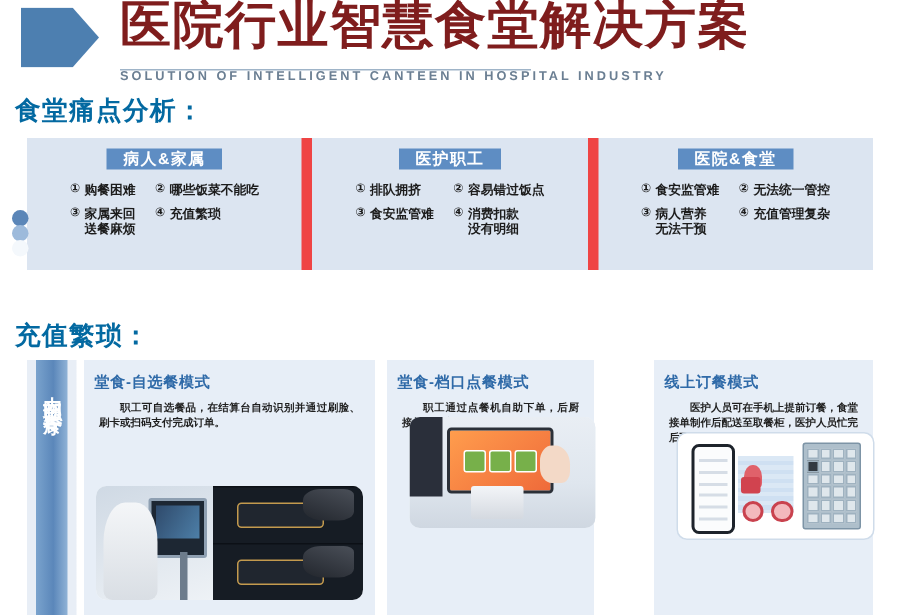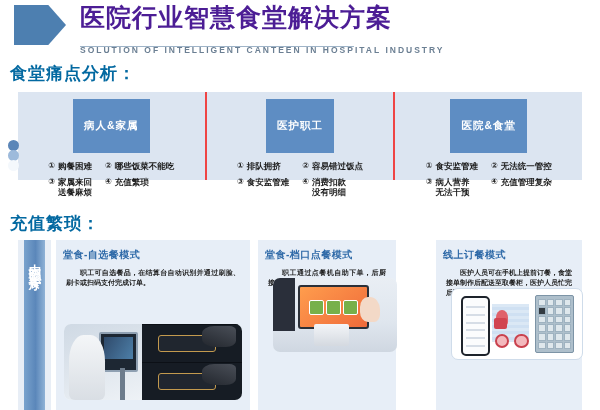--- a/index.html
+++ b/index.html
@@ -9,21 +9,21 @@
     position:relative;
   }
   
   .header{position:absolute;left:0;top:0;width:600px;height:52px;}
   .hdr-arrow{
     position:absolute;left:14px;top:5px;width:52px;height:40px;background:#4d7fb0;
     clip-path:polygon(0 0,66% 0,100% 50%,66% 100%,0 100%);
   }
   .hdr-text{position:absolute;left:80px;top:2px;}
   .hdr-title{
-    font-size:25px;font-weight:bold;color:#4c1d95;letter-spacing:1px;line-height:30px;
+    font-size:34px;font-weight:bold;color:#7f1d1d;letter-spacing:1px;line-height:30px;
     white-space:nowrap;
   }
   .hdr-sub{
     font-size:8.5px;color:#6b7f93;letter-spacing:2.0px;line-height:12px;
     white-space:nowrap;margin-top:12px;font-weight:bold;
   }
   .hdr-rule{
     position:absolute;left:80px;top:46px;width:274px;height:1px;background:#9fb4c8;
   }
   
@@ -33,24 +33,24 @@
   }
   #sec-head-pain{left:10px;top:62px;}
   #sec-head-sol{left:10px;top:212px;}
   
   .pain-panel{
     position:absolute;left:18px;top:92px;width:564px;height:88px;
     background:#dce5f1;display:flex;
   }
   .pain-col{flex:1;position:relative;display:flex;flex-direction:column;align-items:center;
     padding-top:7px;box-sizing:border-box;}
-  .pain-col + .pain-col{border-left:2px solid #ef4444;}
+  .pain-col + .pain-col{border-left:7px solid #ef4444;}
   .pain-badge{
     background:#5e8dc3;color:#fff;font-size:10.5px;font-weight:bold;letter-spacing:1px;
-    padding:20px 11px;white-space:nowrap;
+    padding:0 11px;white-space:nowrap;
   }
   .pain-items{
     margin-top:8px;display:grid;grid-template-columns:auto auto;
     column-gap:13px;row-gap:5px;
   }
   .pain-item{display:flex;align-items:flex-start;font-size:8.5px;font-weight:bold;
     color:#1c1c1c;line-height:10.5px;white-space:nowrap;}
   .pain-num{margin-right:3px;font-size:8px;line-height:10.5px;}
   .dots{position:absolute;left:8px;top:140px;width:14px;}
   .dot{width:11px;height:11px;border-radius:50%;margin-bottom:-1px;}

